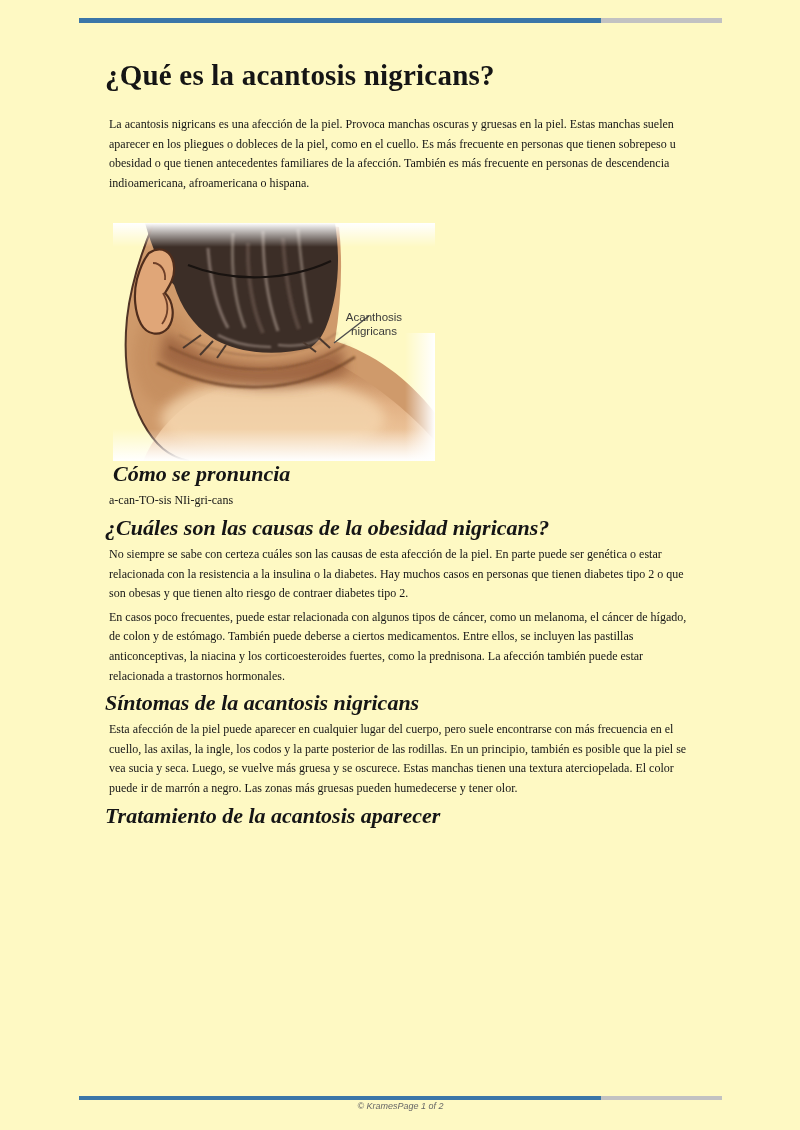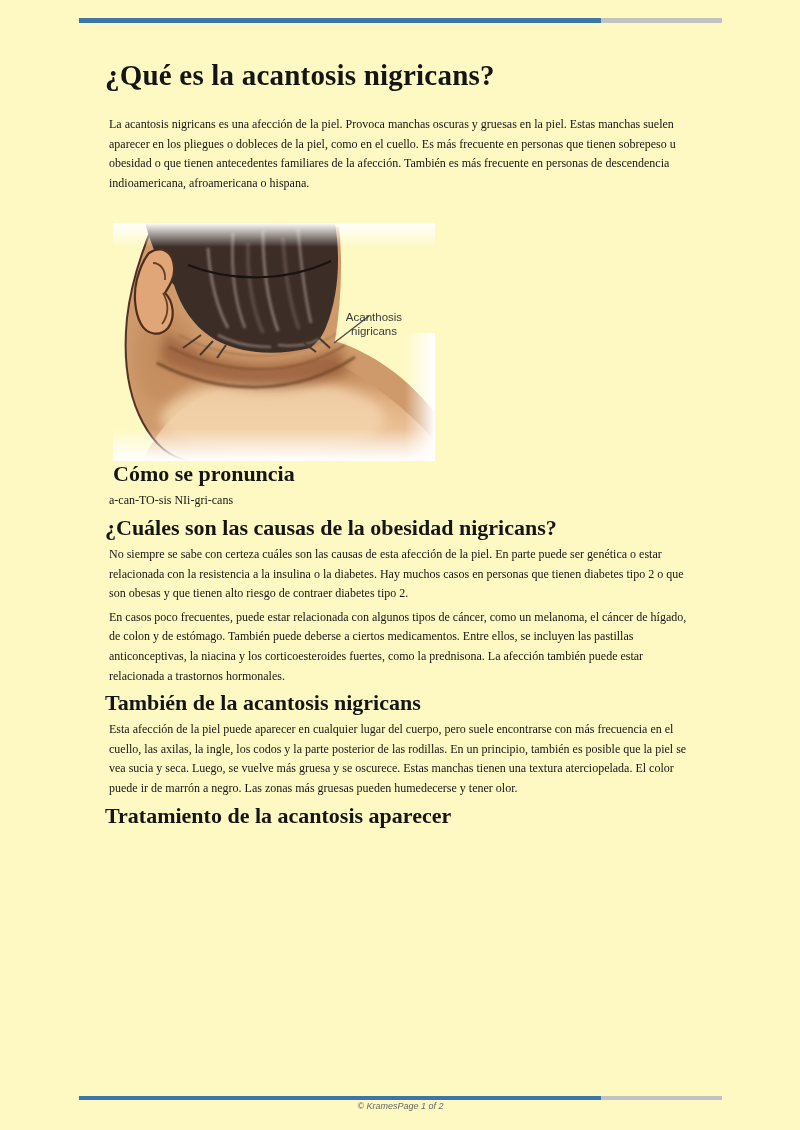--- a/index.html
+++ b/index.html
@@ -19,21 +19,21 @@
 
   h1.title {
     margin:58px 0 0 0; font-size:29px; line-height:34px; font-weight:bold;
     letter-spacing:0.2px;
   }
   p.body {
     margin:4px; font-size:12px; line-height:19.6px;
   }
   p.intro { margin-top:23px; }
   h2.section {
-    margin:0; font-size:22px; line-height:26px; font-weight:bold;
+    margin:0; font-size:22px; line-height:26px; font-weight:bold;font-style:italic;
   }
   .mt-31 { margin-top:31px; } .mt-20 { margin-top:20px; }
   .mt-17 { margin-top:17px; } .mt-19 { margin-top:19px; }
   .mt-12 { margin-top:12px; } .mt-21 { margin-top:21px; }
   .indent { padding-left:8px; }
 
   .figure {
     position:relative; margin:30px 0 0 8px; width:322px; height:238px;
   }
   .figure svg { position:absolute; left:0; top:0; }
@@ -157,21 +157,21 @@
       <div class="figure-label">Acanthosis nigricans</div>
     </div>
 
     <h2 class="section mt-31 indent">Cómo se pronuncia</h2>
     <p class="body mt-20">a-can-TO-sis NIi-gri-cans</p>
 
     <h2 class="section mt-17">¿Cuáles son las causas de la obesidad nigricans?</h2>
     <p class="body mt-19">No siempre se sabe con certeza cuáles son las causas de esta afección de la piel. En parte puede ser genética o estar relacionada con la resistencia a la insulina o la diabetes. Hay muchos casos en personas que tienen diabetes tipo 2 o que son obesas y que tienen alto riesgo de contraer diabetes tipo 2.</p>
     <p class="body mt-12">En casos poco frecuentes, puede estar relacionada con algunos tipos de cáncer, como un melanoma, el cáncer de hígado, de colon y de estómago. También puede deberse a ciertos medicamentos. Entre ellos, se incluyen las pastillas anticonceptivas, la niacina y los corticoesteroides fuertes, como la prednisona. La afección también puede estar relacionada a trastornos hormonales.</p>
 
-    <h2 class="section mt-12">También de la acantosis nigricans</h2>
+    <h2 class="section mt-12">Síntomas de la acantosis nigricans</h2>
     <p class="body mt-21">Esta afección de la piel puede aparecer en cualquier lugar del cuerpo, pero suele encontrarse con más frecuencia en el cuello, las axilas, la ingle, los codos y la parte posterior de las rodillas. En un principio, también es posible que la piel se vea sucia y seca. Luego, se vuelve más gruesa y se oscurece. Estas manchas tienen una textura aterciopelada. El color puede ir de marrón a negro. Las zonas más gruesas pueden humedecerse y tener olor.</p>
 
     <h2 class="section mt-12">Tratamiento de la acantosis aparecer</h2>
 
   </div>
 
   <div class="rule rule-bottom">
     <div class="seg-blue"></div>
     <div class="seg-gray"></div>
   </div>

